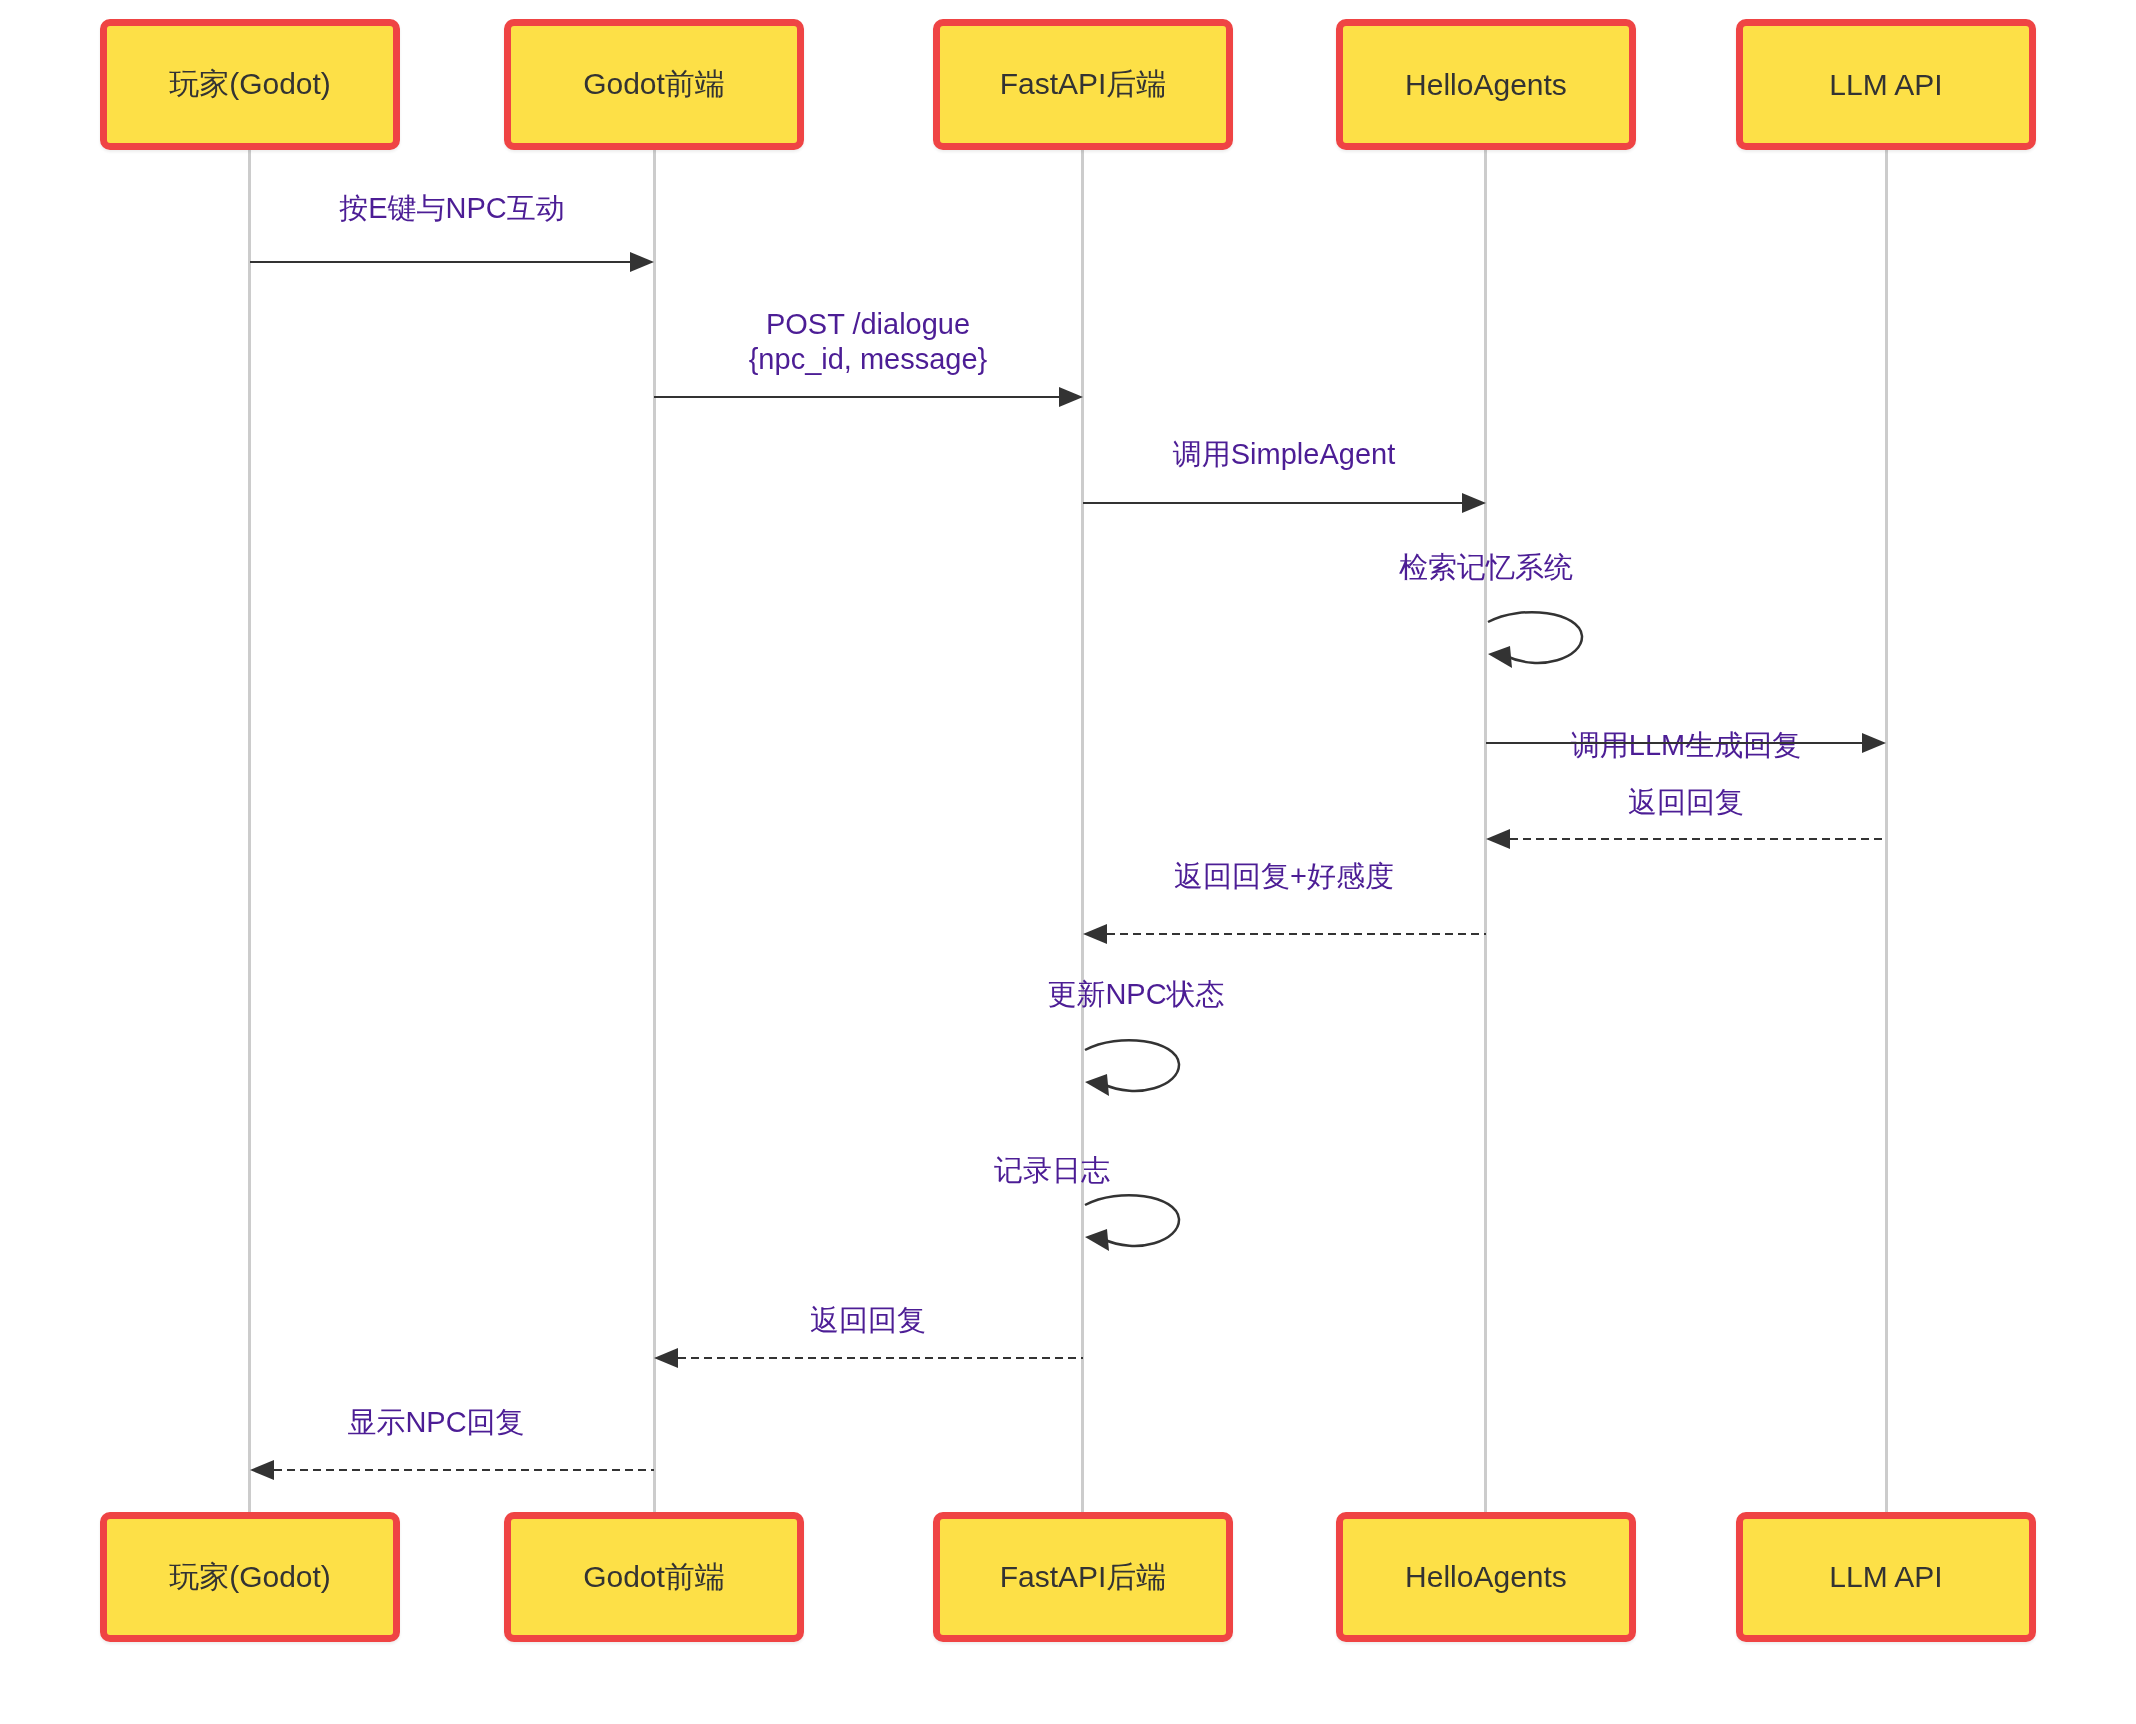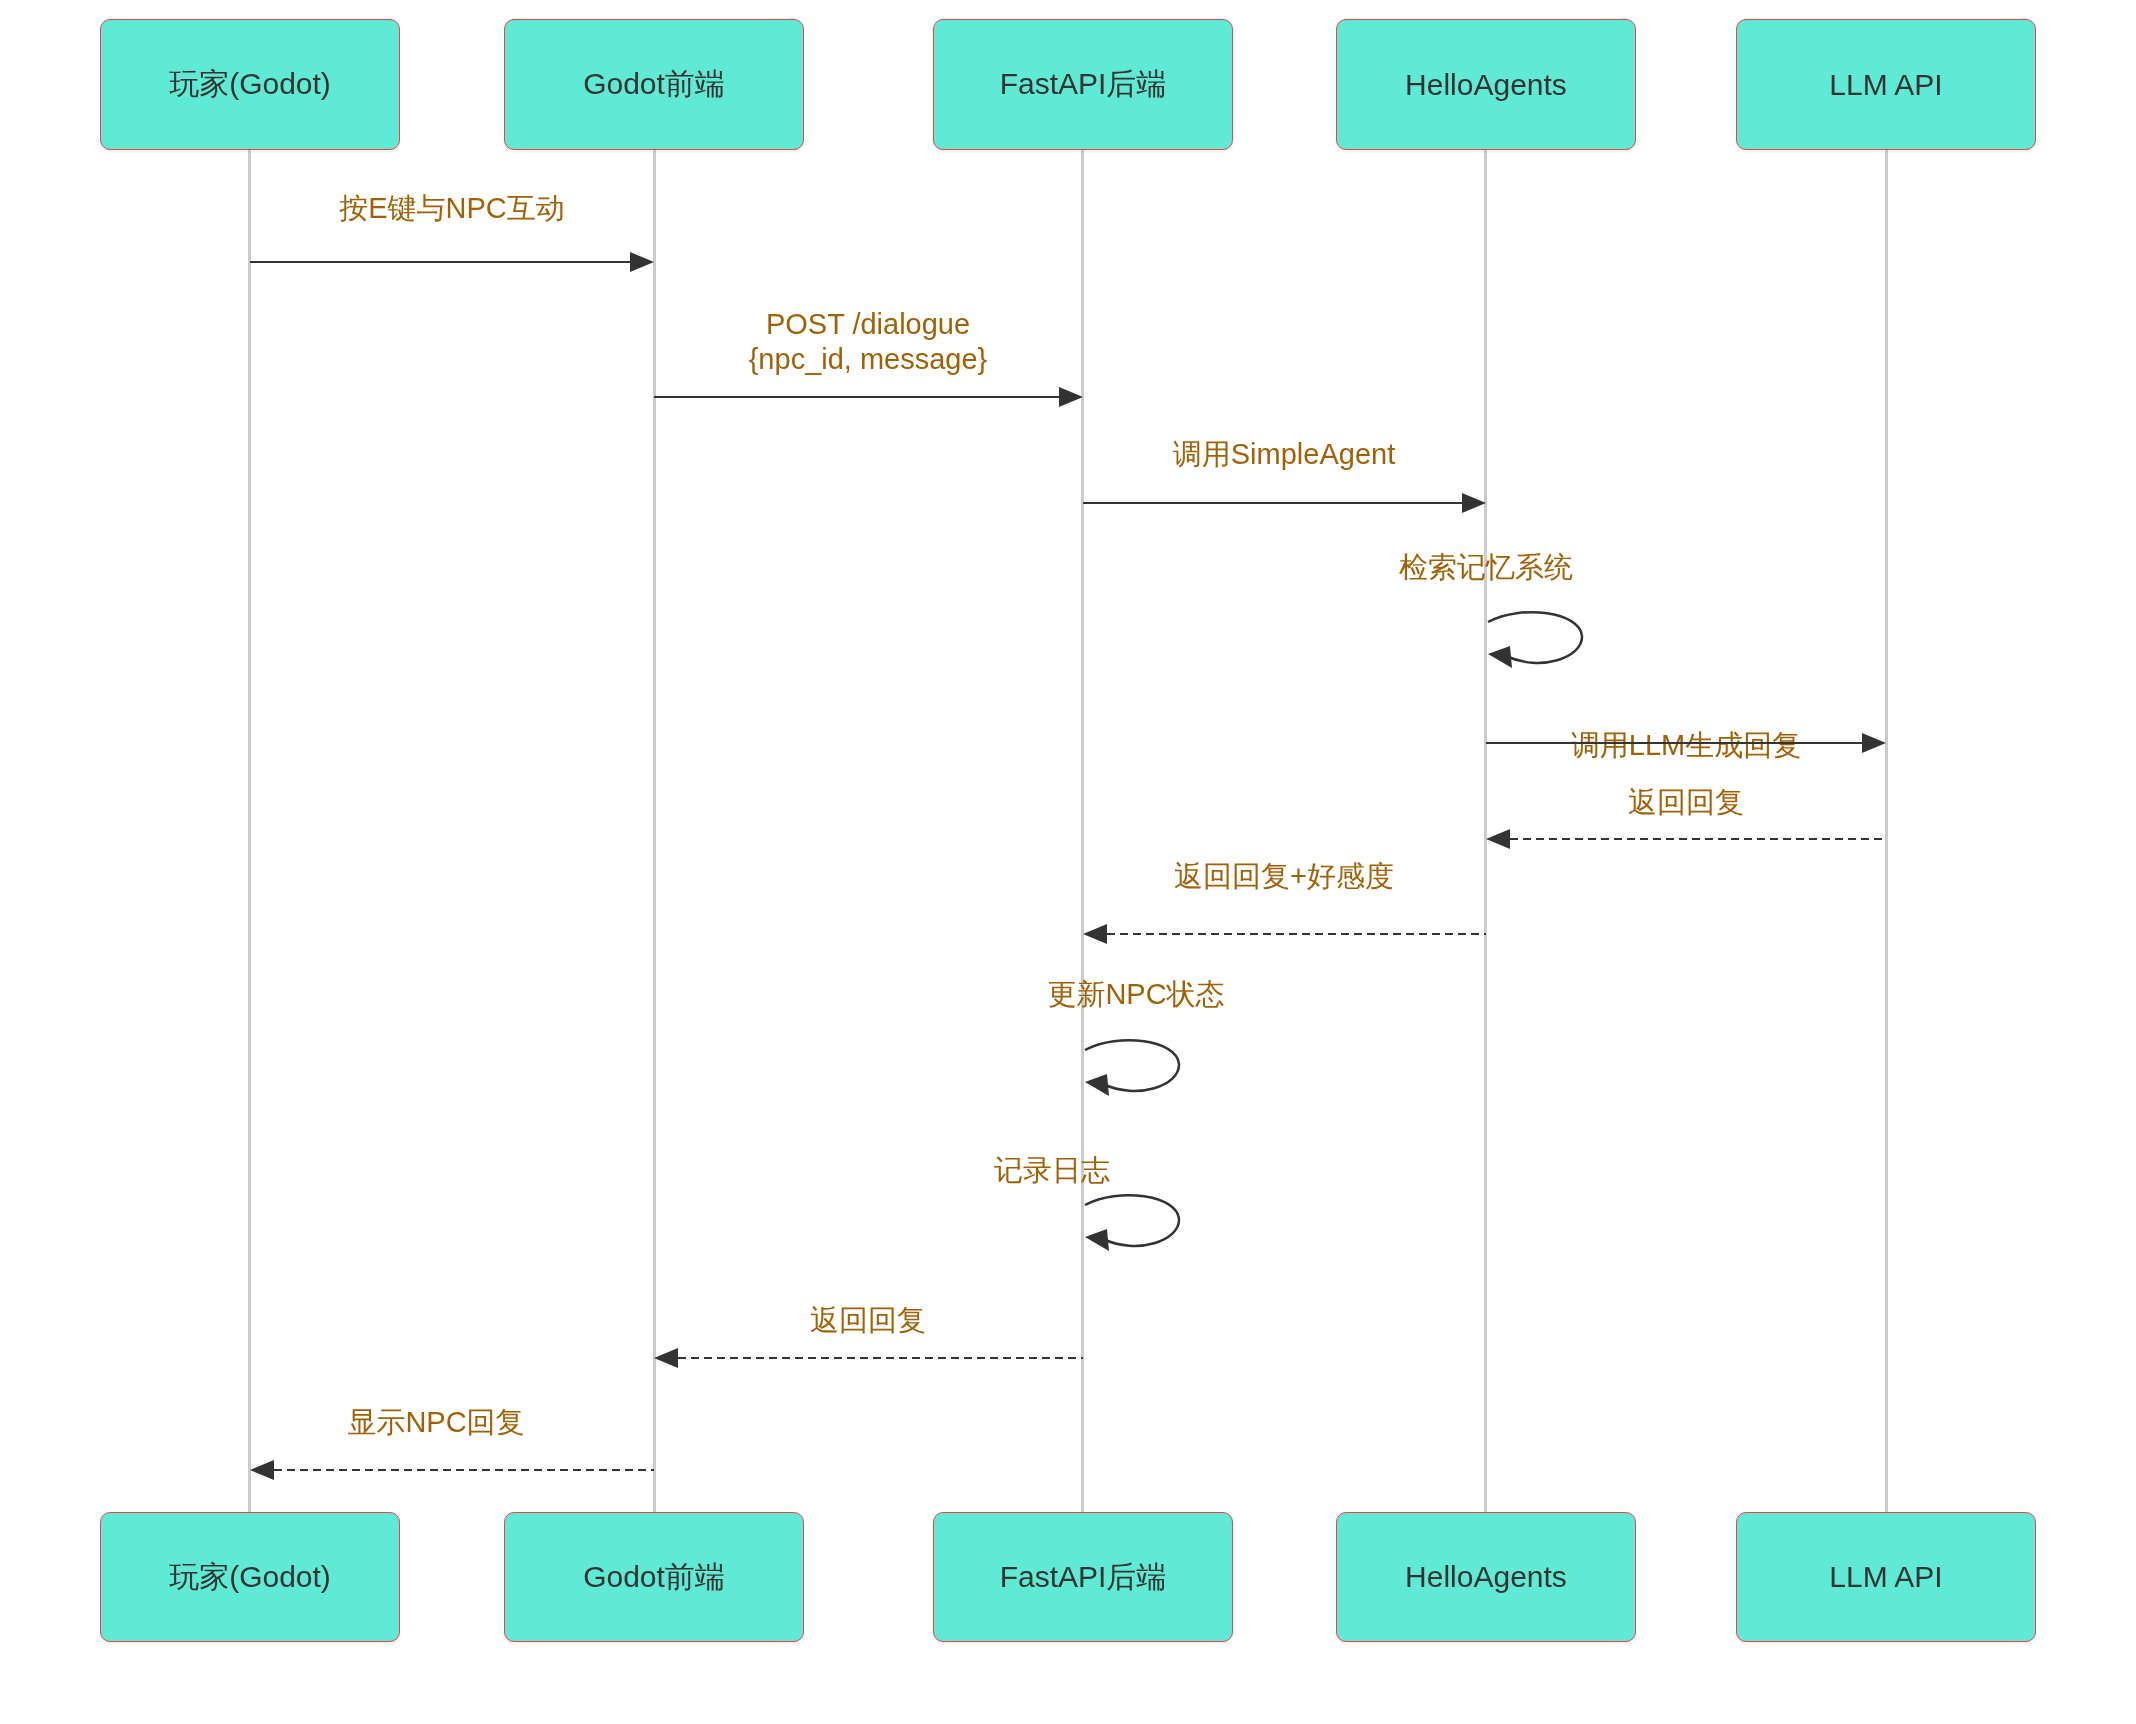--- a/index.html
+++ b/index.html
@@ -12,37 +12,37 @@
     color:#333333;
   }
   .lifeline {
     position:absolute;
     top:150px; height:1362px; width:3px;
     background:#cccccc;
   }
   .actor {
     position:absolute;
     width:300px; height:131px;
-    background:#5eead4;
-    border:1px solid #ef4444;
+    background:#fde047;
+    border:7px solid #ef4444;
     border-radius:10px;
     box-sizing:border-box;
     display:flex; align-items:center; justify-content:center;
     font-size:30px;
     color:#333333;
     box-shadow:0 2px 3px rgba(0,0,0,0.07);
   }
   .actor.top { top:19px; }
   .actor.bottom { top:1512px; height:130px; }
   .msg-label {
     position:absolute;
     transform:translate(-50%,-50%);
     font-size:29px;
     line-height:35px;
-    color:#a16207;
+    color:#4c1d95;
     white-space:nowrap;
     text-align:center;
   }
   .line { position:absolute; height:2px; }
   .line.solid { background:#333333; }
   .line.dashed { background:repeating-linear-gradient(to right,#333333 0 8px,transparent 8px 13px); }
   .head { position:absolute; width:0; height:0; border-top:10px solid transparent; border-bottom:10px solid transparent; }
   .head.right { border-left:24px solid #333333; }
   .head.left  { border-right:24px solid #333333; }
   .self-loop { position:absolute; }

